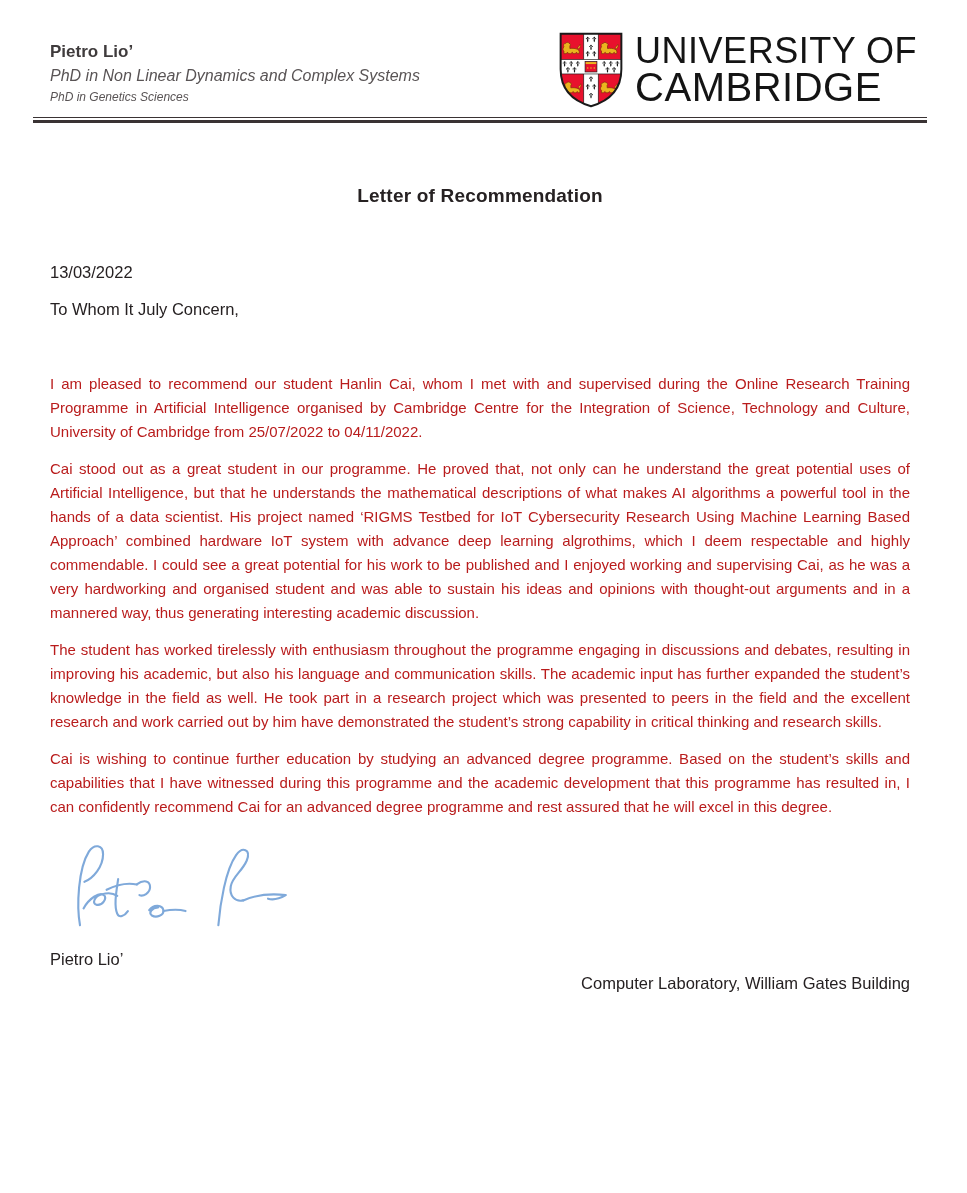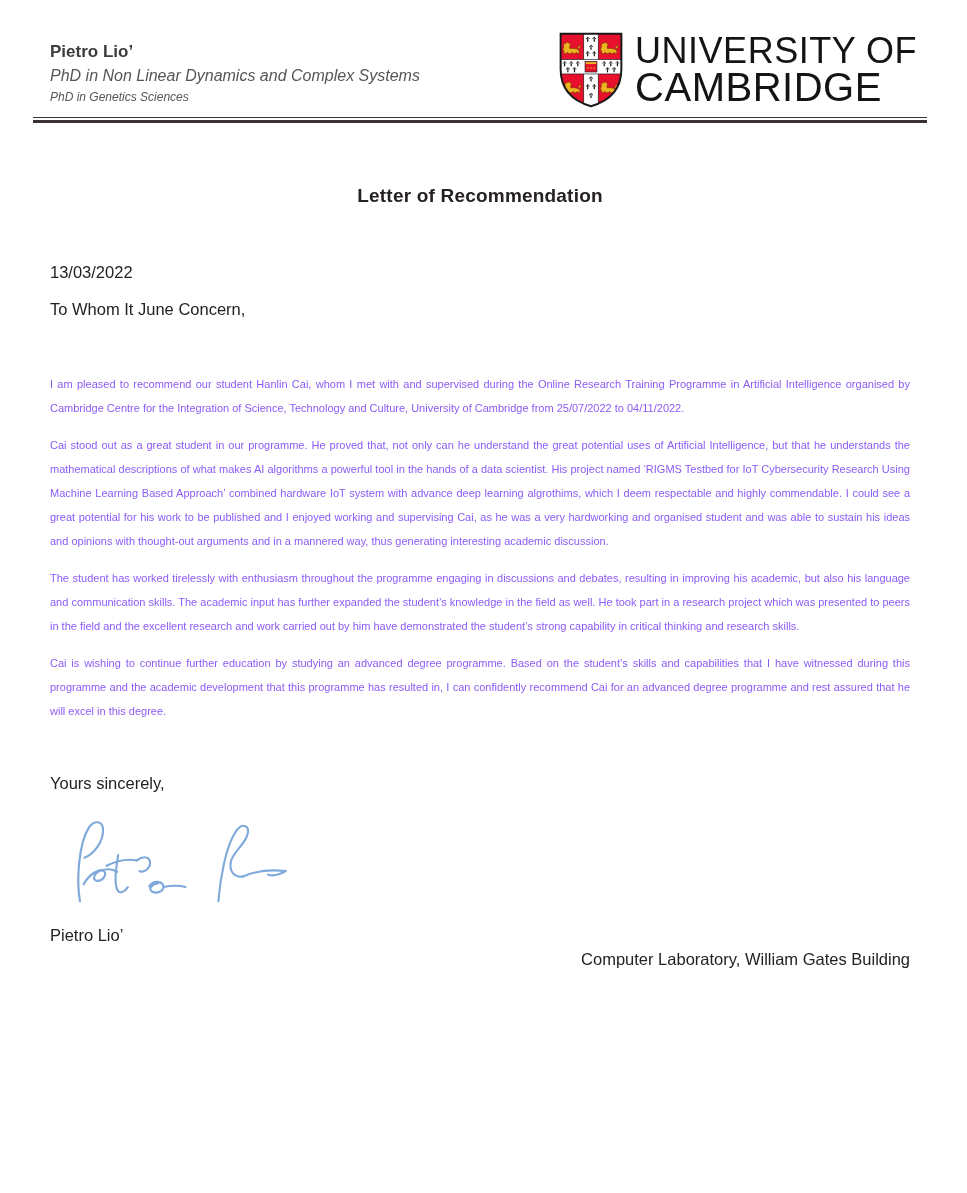--- a/index.html
+++ b/index.html
@@ -46,24 +46,24 @@
     margin-top: 62px;
     letter-spacing: 0.2px;
   }
 
   
   .date { margin-top: 53px; font-size: 16.5px; line-height: 24px; }
   .salutation { margin-top: 13px; font-size: 16.5px; line-height: 24px; }
 
   .para {
     margin-top: 13px;
-    font-size: 11px;
+    font-size: 15px;
     line-height: 24px;
     text-align: justify;
-    color: #8b5cf6;
+    color: #b91c1c;
   }
   .para.first { margin-top: 51px; }
 
   .closing { margin-top: 48px; font-size: 16.5px; line-height: 24px; }
 
   
   .signature { display: block; margin: 14px 0 0 6px; width: 252px; height: 102px; }
   .sig-name  { margin-top: 12px; font-size: 16.5px; line-height: 24px; }
   .sig-affil { font-size: 16.5px; line-height: 24px; text-align: right; }
 </style>
@@ -146,28 +146,27 @@
   </header>
 
   <div class="rule">
     <div class="rule-thin"></div>
     <div class="rule-thick"></div>
   </div>
 
   <h1 class="title">Letter of Recommendation</h1>
 
   <div class="date">13/03/2022</div>
-  <div class="salutation">To Whom It June Concern,</div>
+  <div class="salutation">To Whom It July Concern,</div>
 
   <p class="para first">I am pleased to recommend our student Hanlin Cai, whom I met with and supervised during the Online Research Training Programme in Artificial Intelligence organised by Cambridge Centre for the Integration of Science, Technology and Culture, University of Cambridge from 25/07/2022 to 04/11/2022.</p>
   <p class="para">Cai stood out as a great student in our programme. He proved that, not only can he understand the great potential uses of Artificial Intelligence, but that he understands the mathematical descriptions of what makes AI algorithms a powerful tool in the hands of a data scientist. His project named ‘RIGMS Testbed for IoT Cybersecurity Research Using Machine Learning Based Approach’ combined hardware IoT system with advance deep learning algrothims, which I deem respectable and highly commendable. I could see a great potential for his work to be published and I enjoyed working and supervising Cai, as he was a very hardworking and organised student and was able to sustain his ideas and opinions with thought-out arguments and in a mannered way, thus generating interesting academic discussion.</p>
   <p class="para">The student has worked tirelessly with enthusiasm throughout the programme engaging in discussions and debates, resulting in improving his academic, but also his language and communication skills. The academic input has further expanded the student’s knowledge in the field as well. He took part in a research project which was presented to peers in the field and the excellent research and work carried out by him have demonstrated the student’s strong capability in critical thinking and research skills.</p>
   <p class="para">Cai is wishing to continue further education by studying an advanced degree programme. Based on the student’s skills and capabilities that I have witnessed during this programme and the academic development that this programme has resulted in, I can confidently recommend Cai for an advanced degree programme and rest assured that he will excel in this degree.</p>
 
-  <div class="closing">Yours sincerely,</div>
 
   <svg class="signature" viewBox="0 0 270 115" aria-hidden="true">
     <g fill="none" stroke="#7fa9da" stroke-width="2.4" stroke-linecap="round" stroke-linejoin="round">
 
       <path d="M20,104 C16,82 18,40 30,21 C36,12 46,13 46,24 C46,38 35,51 25,55"></path>
       <path d="M24,85 C30,74 42,66 47,70 C51,74 45,82 39,81 C33,80 36,71 45,69 C52,67 58,68 62,71"></path>
       <path d="M63,52 C61,66 58,82 62,91 C64,96 70,94 74,88"></path>
       <path d="M50,64 C62,58 74,56 84,58"></path>
       <path d="M84,58 C92,52 99,54 99,61 C99,68 91,72 87,70"></path>
       <path d="M98,87 C103,80 113,81 114,87 C115,93 106,96 101,93 C97,90 101,84 108,84"></path>

